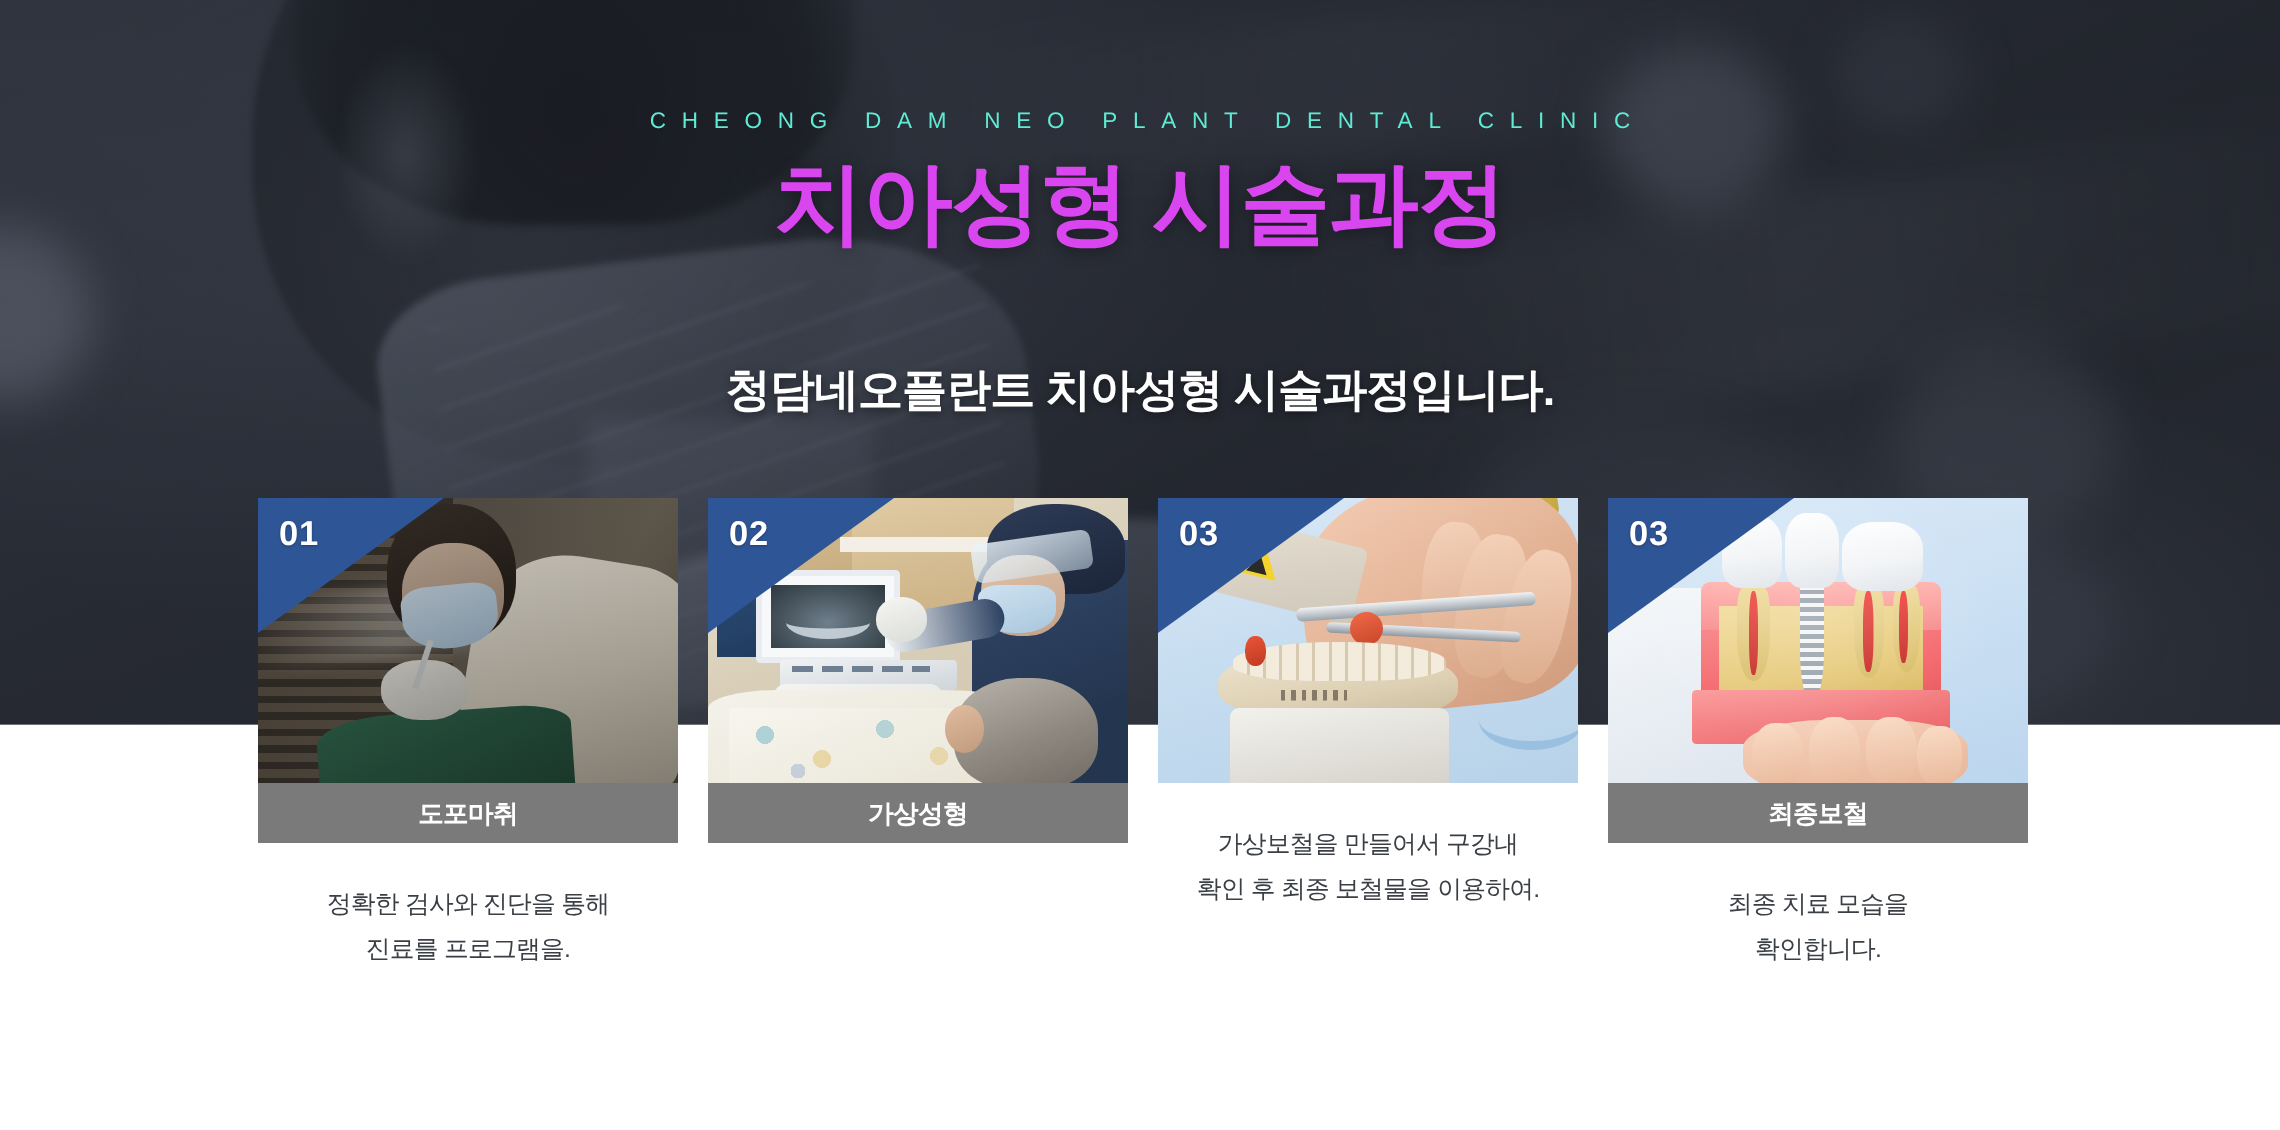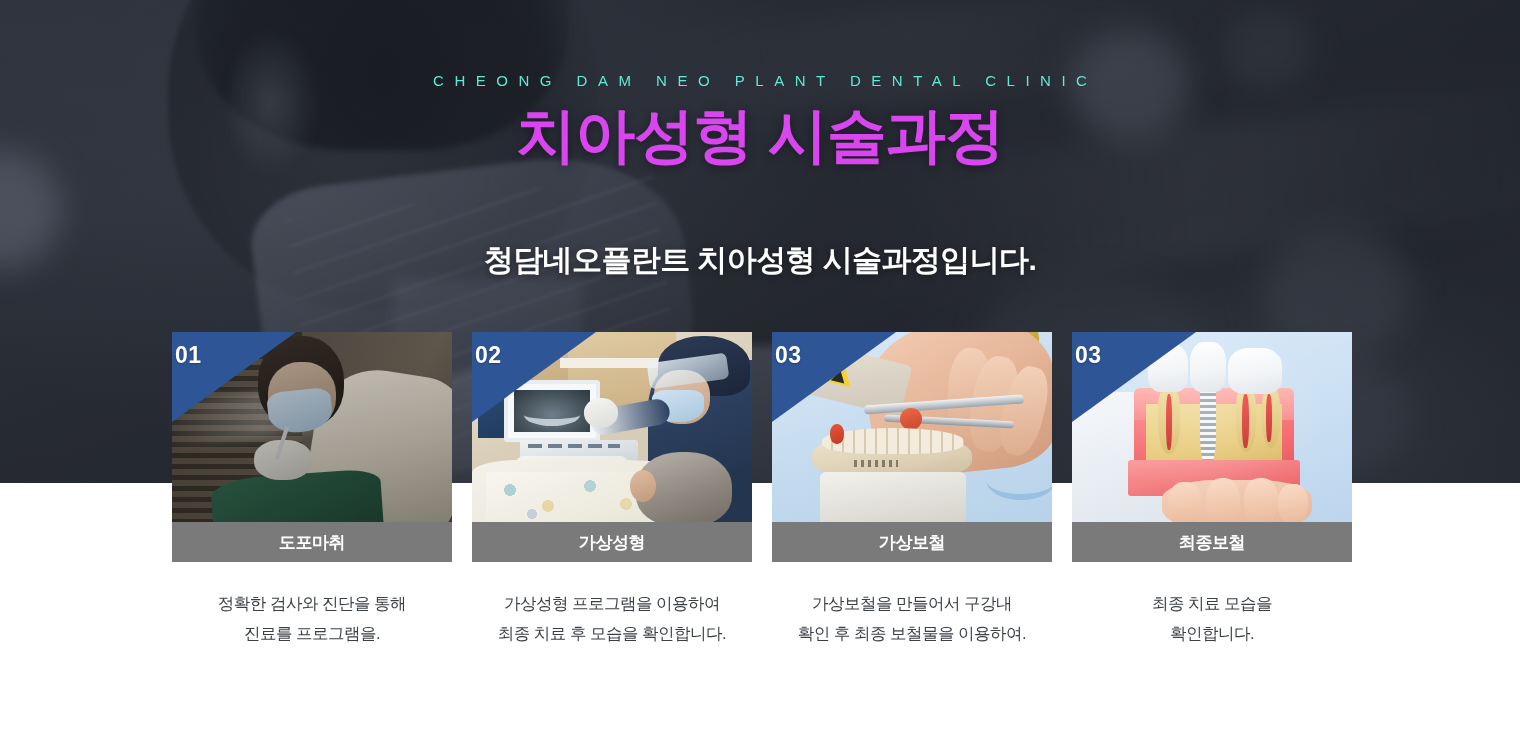--- a/index.html
+++ b/index.html
@@ -128,21 +128,21 @@
     background:#6b7078;
   }
   .card-photo { position:absolute; inset:0; }
   .corner-badge {
     position:absolute; left:0; top:0; width:124px; height:90px;
     clip-path:polygon(0 0, 100% 0, 0 100%);
     background:#2e5596;
     z-index:3;
   }
   .corner-num {
-    position:absolute; left:3px; top:10px;
+    position:absolute; left:14px; top:10px;
     font-size:23px; font-weight:700; color:#ffffff;
     letter-spacing:.5px; z-index:4;
     text-shadow:0 1px 2px rgba(0,0,0,.28);
   }
   .card-caption {
     height:40px; background:#7a7a7a;
     display:flex; align-items:center; justify-content:center;
     font-size:17px; font-weight:700; color:#ffffff; letter-spacing:-.4px;
   }
   .card-desc {
@@ -426,24 +426,20 @@
           <div class="p2-patient"></div>
           <div class="p2-bib"></div>
           <div class="p2-bib-dots"></div>
           <div class="p2-pat-head"></div>
           <div class="p2-pat-ear"></div>
         </div>
         <div class="corner-badge"></div>
         <div class="corner-num">02</div>
       </div>
       <div class="card-caption">가상성형</div>
-      <div class="card-desc">
-        <span>가상성형 프로그램을 이용하여</span>
-        <span>최종 치료 후 모습을 확인합니다.</span>
-      </div>
     </article>
 
     <article class="card">
       <div class="card-media">
         <div class="card-photo">
           <div class="p3-bg"></div>
           <div class="p3-gold"></div>
           <div class="p3-rod"></div>
           <div class="p3-hand"></div>
           <div class="p3-fing p3-f3"></div>
@@ -458,21 +454,20 @@
           <div class="p3-cast"></div>
           <div class="p3-teeth"></div>
           <div class="p3-red1"></div>
           <div class="p3-base"></div>
           <div class="p3-mark"></div>
           <div class="p3-blue"></div>
         </div>
         <div class="corner-badge"></div>
         <div class="corner-num">03</div>
       </div>
-      <div class="card-caption">가상보철</div>
       <div class="card-desc">
         <span>가상보철을 만들어서 구강내</span>
         <span>확인 후 최종 보철물을 이용하여.</span>
       </div>
     </article>
 
     <article class="card">
       <div class="card-media">
         <div class="card-photo">
           <div class="p4-bg"></div>

